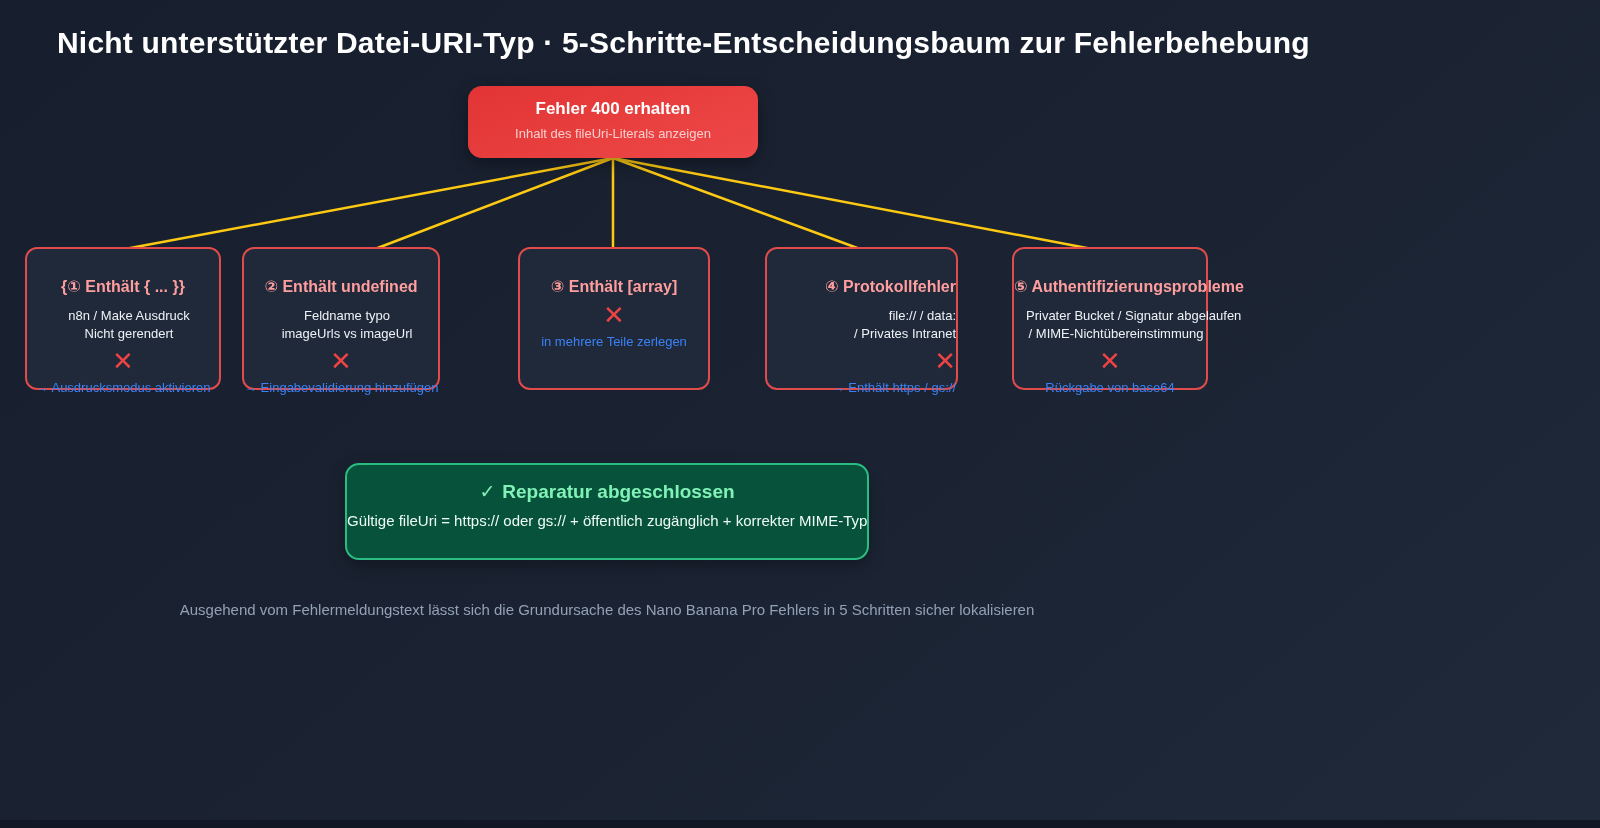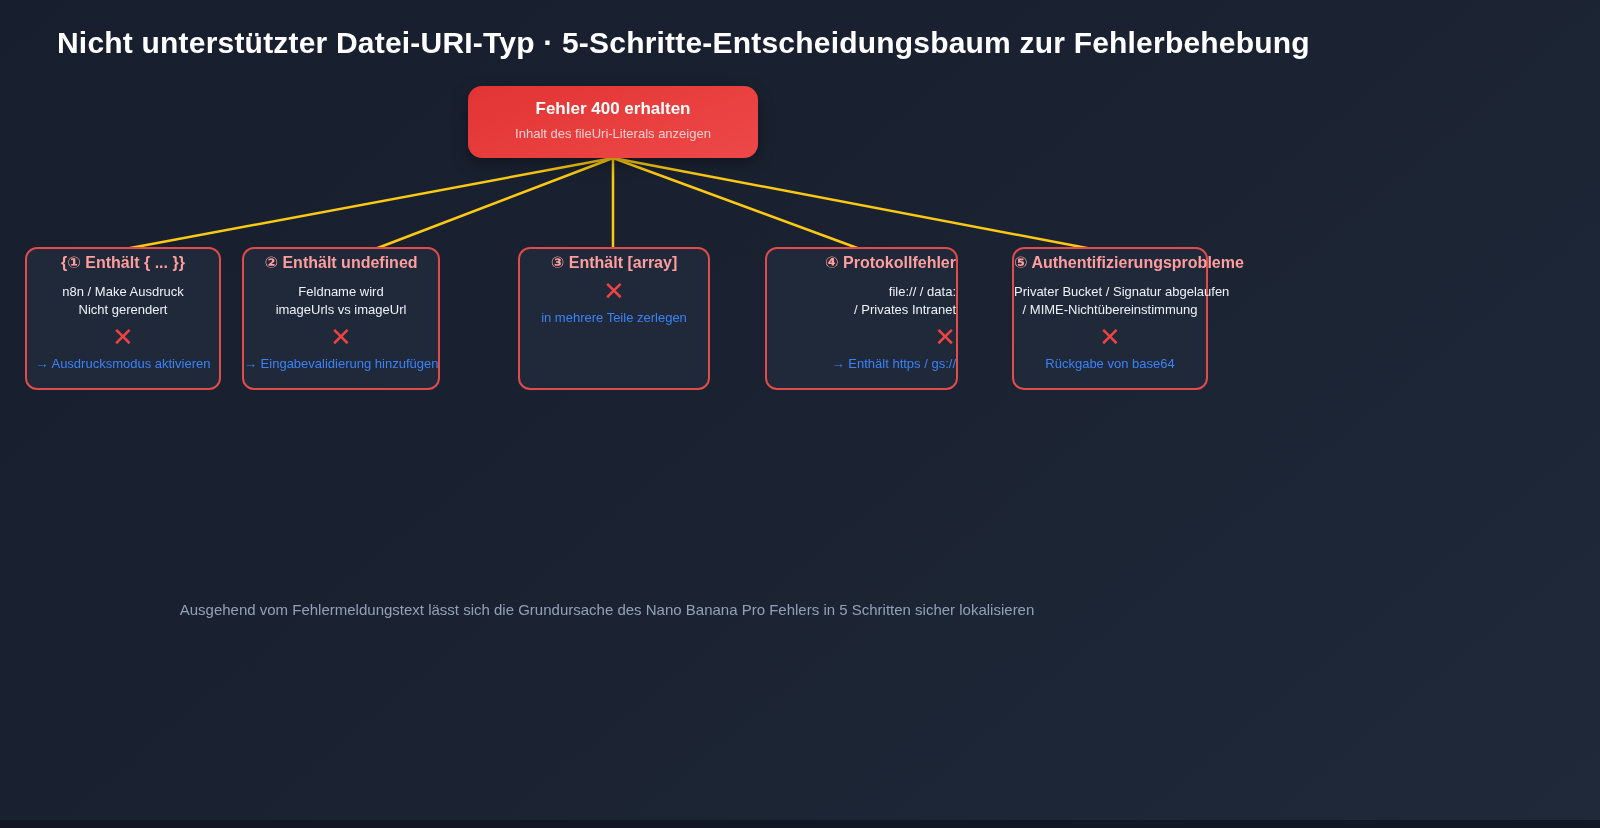--- a/index.html
+++ b/index.html
@@ -65,27 +65,27 @@
     border-radius: 12px;
     background: #1f2939;
     text-align: center;
   }
   .branch-node.b1 { left: 25px;   width: 196px; }
   .branch-node.b2 { left: 242px;  width: 198px; }
   .branch-node.b3 { left: 518px;  width: 192px; }
   .branch-node.b4 { left: 765px;  width: 193px; text-align: right; }
   .branch-node.b5 { left: 1012px; width: 196px; }
   .branch-title {
-    margin-top: 4px;
+    margin-top: 28px;
     font-size: 16px;
     font-weight: bold;
     color: #ff9e9e;
     white-space: nowrap;
   }
-  .branch-lines { margin-top: 11px; }
+  .branch-lines { margin-top: 11px; padding-left: 12px; }
   .branch-line {
     font-size: 13px;
     line-height: 17.5px;
     color: #eef2f7;
     white-space: nowrap;
   }
   .fail-x {
     margin-top: 4px;
     height: 30px;
     line-height: 30px;
@@ -168,21 +168,21 @@
       <div class="branch-line">n8n / Make Ausdruck</div>
       <div class="branch-line">Nicht gerendert</div>
     </div>
     <div class="fail-x">✕</div>
     <div class="branch-action">→ Ausdrucksmodus aktivieren</div>
   </div>
 
   <div class="branch-node b2">
     <div class="branch-title">② Enthält undefined</div>
     <div class="branch-lines">
-      <div class="branch-line">Feldname wird</div>
+      <div class="branch-line">Feldname typo</div>
       <div class="branch-line">imageUrls vs imageUrl</div>
     </div>
     <div class="fail-x">✕</div>
     <div class="branch-action">→ Eingabevalidierung hinzufügen</div>
   </div>
 
   <div class="branch-node b3">
     <div class="branch-title">③ Enthält [array]</div>
     <div class="fail-x">✕</div>
     <div class="branch-action">in mehrere Teile zerlegen</div>
@@ -201,18 +201,24 @@
   <div class="branch-node b5">
     <div class="branch-title">⑤ Authentifizierungsprobleme</div>
     <div class="branch-lines">
       <div class="branch-line">Privater Bucket / Signatur abgelaufen</div>
       <div class="branch-line">/ MIME-Nichtübereinstimmung</div>
     </div>
     <div class="fail-x">✕</div>
     <div class="branch-action">Rückgabe von base64</div>
   </div>
 
+  <div class="success-node">
+    <div class="success-title">
+      <span class="check">✓</span><span>Reparatur abgeschlossen</span>
+    </div>
+    <div class="success-body">Gültige fileUri = https:// oder gs:// + öffentlich zugänglich + korrekter MIME-Typ</div>
+  </div>
 
   <div class="footer-note">Ausgehend vom Fehlermeldungstext lässt sich die Grundursache des Nano Banana Pro Fehlers in 5 Schritten sicher lokalisieren</div>
 
   <div class="bottom-edge"></div>
 
 </div>
 
 </body></html>

